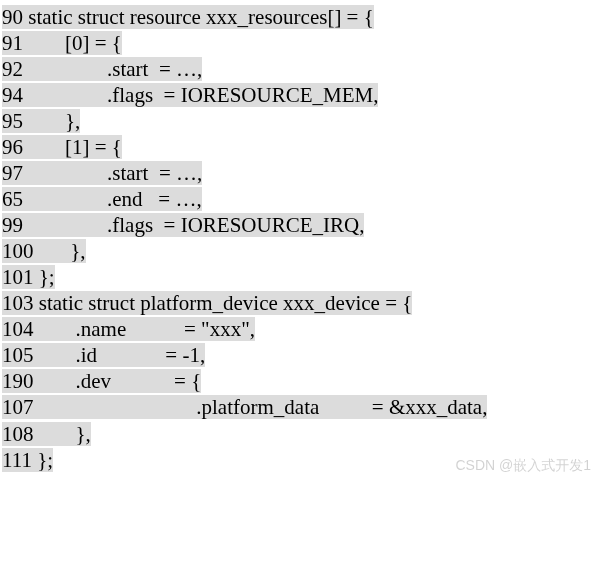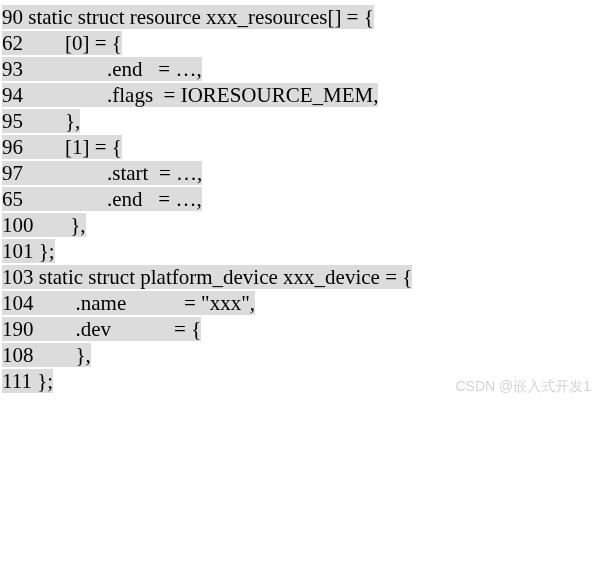--- a/index.html
+++ b/index.html
@@ -31,29 +31,32 @@
     font-size: 14px;
     color: rgba(0,0,0,0.18);
     pointer-events: none;
   }
 </style>
 </head>
 <body>
 
 <div class="code" id="code-block">
     <div class="line"><span class="hl">90</span><span class="hl"> static struct resource xxx_resources[] = {</span></div>
-    <div class="line"><span class="hl">62</span><span class="hl">        [0] = {</span></div>
-    <div class="line"><span class="hl">93</span><span class="hl">                .end   = …,</span></div>
+    <div class="line"><span class="hl">91</span><span class="hl">        [0] = {</span></div>
+    <div class="line"><span class="hl">92</span><span class="hl">                .start  = …,</span></div>
     <div class="line"><span class="hl">94</span><span class="hl">                .flags  = IORESOURCE_MEM,</span></div>
     <div class="line"><span class="hl">95</span><span class="hl">        },</span></div>
     <div class="line"><span class="hl">96</span><span class="hl">        [1] = {</span></div>
     <div class="line"><span class="hl">97</span><span class="hl">                .start  = …,</span></div>
     <div class="line"><span class="hl">65</span><span class="hl">                .end   = …,</span></div>
+    <div class="line"><span class="hl">99</span><span class="hl">                .flags  = IORESOURCE_IRQ,</span></div>
     <div class="line"><span class="hl">100</span><span class="hl">       },</span></div>
     <div class="line"><span class="hl">101</span><span class="hl"> };</span></div>
     <div class="line"><span class="hl">103</span><span class="hl"> static struct platform_device xxx_device = {</span></div>
     <div class="line"><span class="hl">104</span><span class="hl">        .name           = "xxx",</span></div>
+    <div class="line"><span class="hl">105</span><span class="hl">        .id             = -1,</span></div>
     <div class="line"><span class="hl">190</span><span class="hl">        .dev            = {</span></div>
+    <div class="line"><span class="hl">107</span><span class="hl">                               .platform_data          = &amp;xxx_data,</span></div>
     <div class="line"><span class="hl">108</span><span class="hl">        },</span></div>
     <div class="line"><span class="hl">111</span><span class="hl"> };</span></div>
   </div>
 
 <div class="watermark">CSDN @嵌入式开发1</div>
 
 </body></html>

